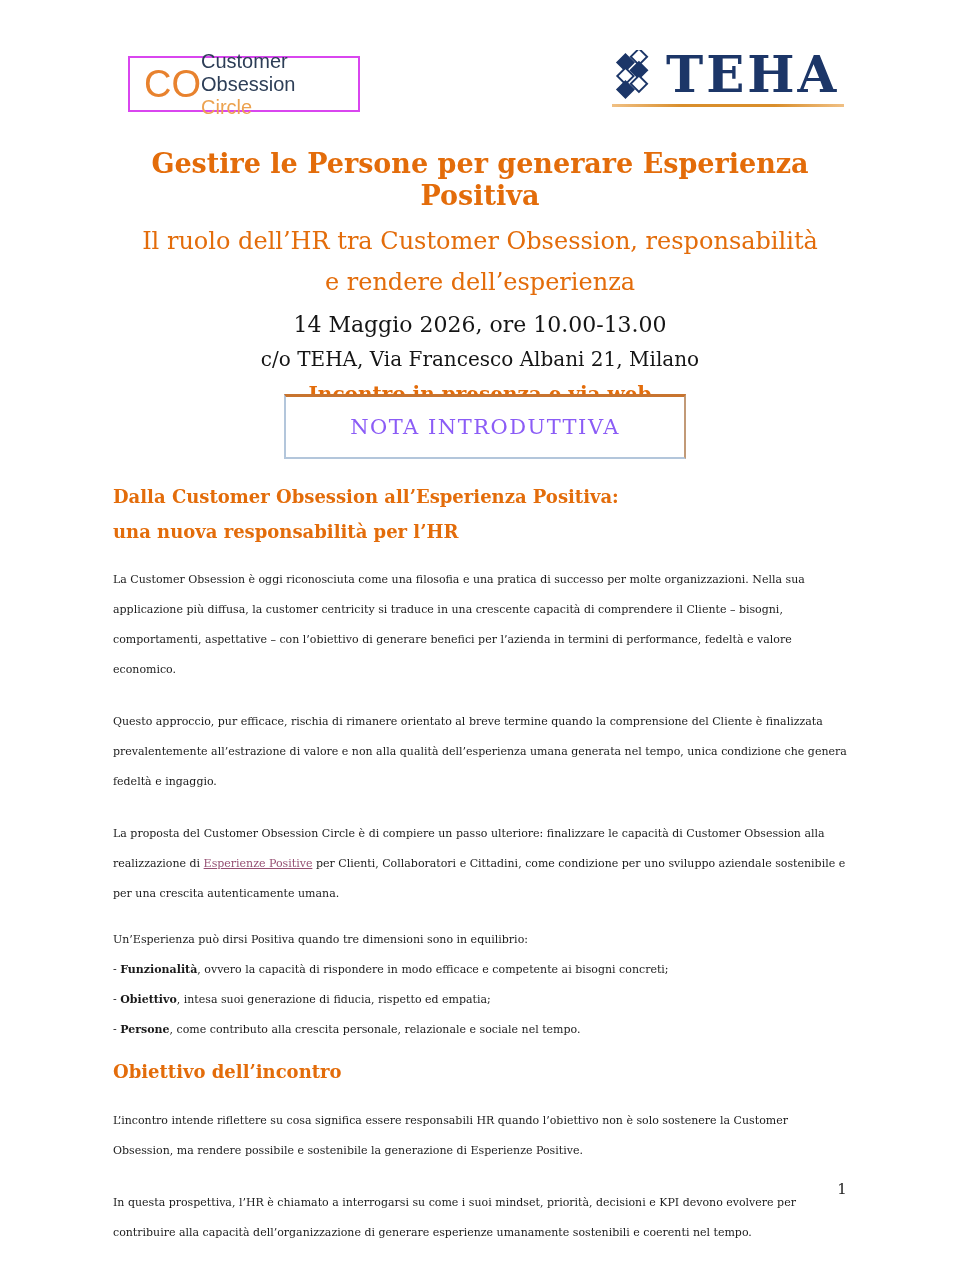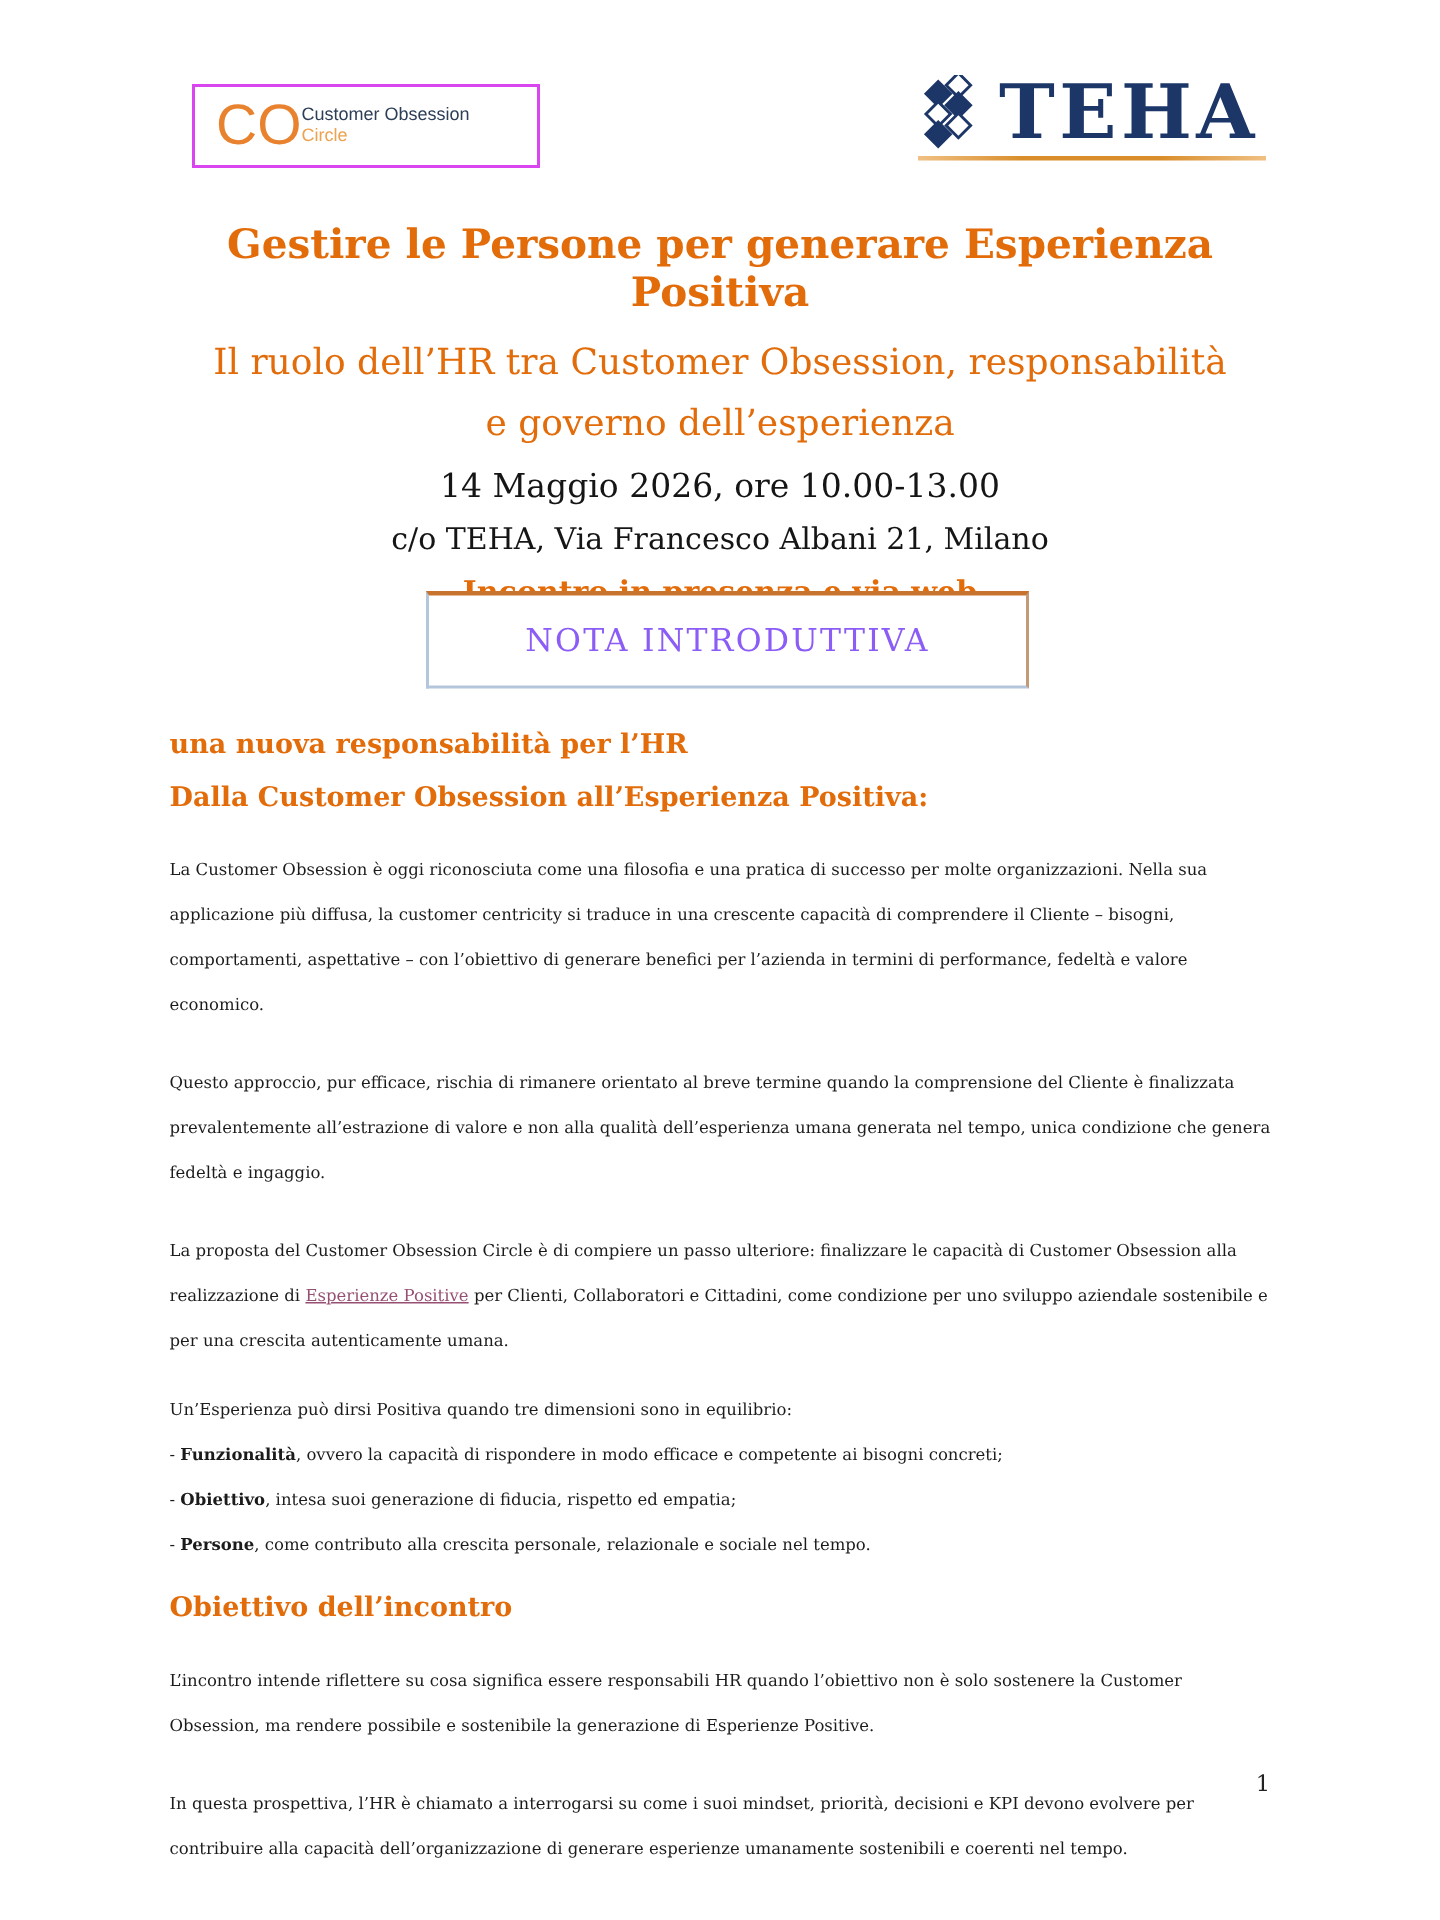--- a/index.html
+++ b/index.html
@@ -13,21 +13,21 @@
   
   .logo-co{
     position:absolute;left:128px;top:56px;width:214px;height:52px;
     border:2px solid #d946ef;background:#fff;
     display:flex;align-items:center;padding-left:14px;gap:0;
   }
   .co-initials{
     font-family:"Liberation Sans", sans-serif;
     font-size:38px;font-weight:300;color:#e8822e;letter-spacing:0px;line-height:1;
   }
-  .co-text{font-family:"Liberation Sans", sans-serif;font-size:12px;line-height:1.15;}
+  .co-text{font-family:"Liberation Sans", sans-serif;font-size:20px;line-height:1.15;}
   .co-line1{color:#2d3e57;}
   .co-line2{color:#eca24f;}
 
   .logo-teha{position:absolute;left:612px;top:50px;width:232px;}
   .teha-row{display:flex;gap:4px;justify-content:flex-start;}
   .teha-mark{width:50px;height:52px;flex:0 0 auto;}
   .teha-word{
     font-family:"DejaVu Serif", serif;font-weight:bold;font-size:50px;
     color:#1c3668;letter-spacing:3px;line-height:1;
   }
@@ -93,35 +93,35 @@
       </svg>
       <span class="teha-word">TEHA</span>
     </div>
     <div class="teha-underline"></div>
   </div>
 
   <div class="head">
     <div class="doc-title">Gestire le Persone per generare Esperienza Positiva</div>
     <div class="doc-subtitle">
       <span>Il ruolo dell’HR tra Customer Obsession, responsabilità</span><br>
-      <span>e governo dell’esperienza</span>
+      <span>e rendere dell’esperienza</span>
     </div>
     <div class="doc-date">14 Maggio 2026, ore 10.00-13.00</div>
     <div class="doc-location">c/o TEHA, Via Francesco Albani 21, Milano</div>
     <div class="doc-mode">Incontro in presenza e via web</div>
   </div>
 
   <div class="note-box">
     <span class="note-box-title">NOTA INTRODUTTIVA</span>
   </div>
 
   <div class="content">
 
+    <p class="sec-heading">Dalla Customer Obsession all’Esperienza Positiva:</p>
     <p class="sec-heading">una nuova responsabilità per l’HR</p>
-    <p class="sec-heading">Dalla Customer Obsession all’Esperienza Positiva:</p>
 
     <div class="gap"></div>
     <p class="para">La Customer Obsession è oggi riconosciuta come una filosofia e una pratica di successo per molte organizzazioni. Nella sua applicazione più diffusa, la customer centricity si traduce in una crescente capacità di comprendere il Cliente – bisogni, comportamenti, aspettative – con l’obiettivo di generare benefici per l’azienda in termini di performance, fedeltà e valore economico.</p>
 
     <div class="gap"></div>
     <p class="para">Questo approccio, pur efficace, rischia di rimanere orientato al breve termine quando la comprensione del Cliente è finalizzata prevalentemente all’estrazione di valore e non alla qualità dell’esperienza umana generata nel tempo, unica condizione che genera fedeltà e ingaggio.</p>
 
     <div class="gap"></div>
     <p class="para">
       <span>La proposta del Customer Obsession Circle è di compiere un passo ulteriore: finalizzare le capacità di Customer Obsession alla realizzazione di </span><a class="doc-link">Esperienze Positive</a><span> per Clienti, Collaboratori e Cittadini, come condizione per uno sviluppo aziendale sostenibile e per una crescita autenticamente umana.</span>

